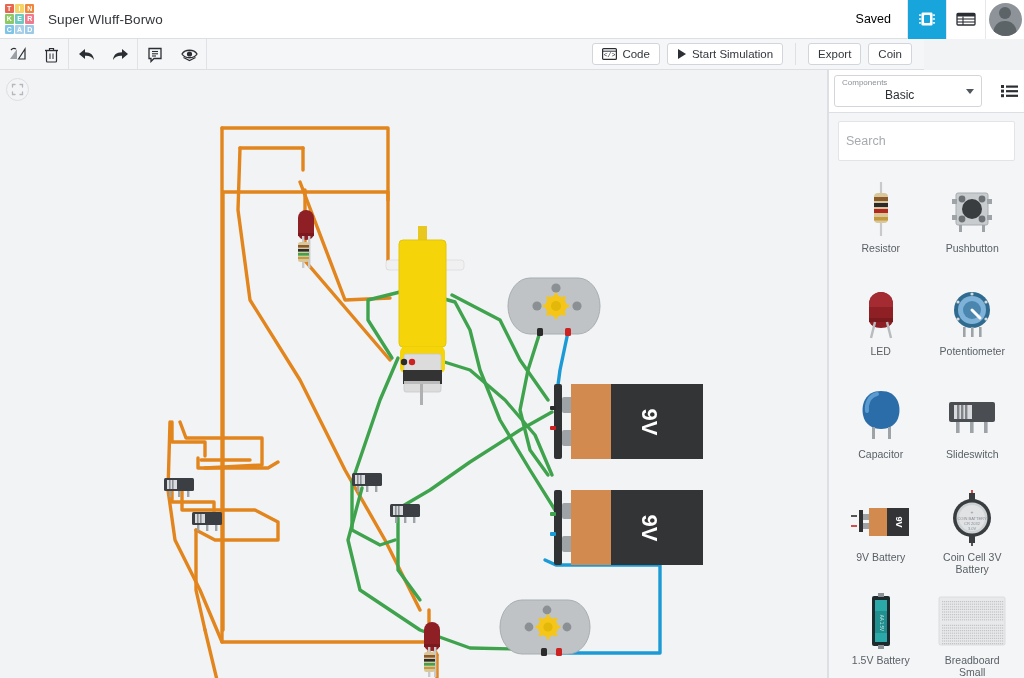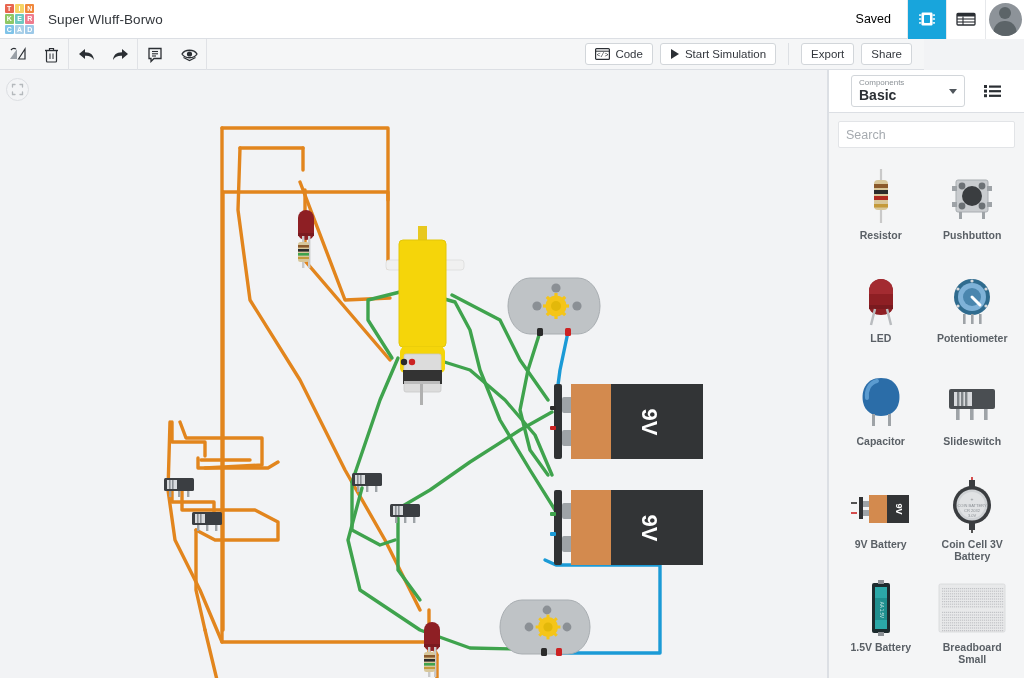--- a/index.html
+++ b/index.html
@@ -92,59 +92,59 @@
   }
   .fit-btn svg { display: block; margin: 4px auto; }
 
   
   .panel {
     position: absolute; left: 828px; top: 70px; width: 196px; height: 608px;
     background: #f4f5f6; border-left: 1px solid #dcdfe4;
   }
   .panel-head {
     height: 43px; background: #ffffff; border-bottom: 1px solid #dcdfe4;
-    display: flex; align-items: center; padding: 0 22px; gap: 17px;
+    display: flex; align-items: center; padding: 0 5px; gap: 17px;
   }
   .comp-select {
     flex: 1; height: 32px; border: 1px solid #d2d6da; border-radius: 3px;
     background: #fff; position: relative; padding: 2px 20px 0 7px;
   }
   .comp-select .lbl { font-size: 8px; color: #8c9297; line-height: 10px; }
-  .comp-select .val { font-size: 14px; color: #2b2f34; line-height: 14px;
-    font-weight: bold; }
+  .comp-select .val { font-size: 12px; color: #2b2f34; line-height: 14px;
+    font-weight: normal; margin-left: 43px; }
   .caret {
     position: absolute; right: 7px; top: 13px; width: 0; height: 0;
     border-left: 4px solid transparent; border-right: 4px solid transparent;
     border-top: 5px solid #50565c;
   }
   .list-icon { width: 20px; display: flex; align-items: center;
     justify-content: center; }
   .search-wrap { padding: 8px 9px 7px; background: #f4f5f6; }
   .search-box {
-    height: 27px; background: #fff; border: 1px solid #e2e4e7;
+    height: 40px; background: #fff; border: 1px solid #e2e4e7;
     border-radius: 2px; display: flex; align-items: center; padding: 0 7px;
   }
   .search-box input {
     flex: 1; border: none; outline: none; font-size: 12.5px; color: #33373d;
     font-family: "Liberation Sans", sans-serif; background: transparent;
   }
   .search-box input::placeholder { color: #a6abb0; }
   .comp-grid {
     display: grid; grid-template-columns: 1fr 1fr;
     padding: 2px 6px; row-gap: 0px;
   }
   .comp-cell {
     height: 103px; display: flex; flex-direction: column; align-items: center;
     justify-content: flex-start; padding-top: 8px;
   }
   .comp-art { height: 62px; display: flex; align-items: center;
     justify-content: center; }
   .comp-label {
     font-size: 10.5px; color: #5a6066; text-align: center; line-height: 12px;
-    margin-top: 2px; max-width: 84px; font-weight: bold;
+    margin-top: 2px; max-width: 84px;
   }
   .panel-divider {
     position: absolute; left: 827px; top: 70px; width: 1px; height: 608px;
     background: #dcdfe4; z-index: 5;
   }
   svg { display: block; }
 </style>
 </head>
 <body>
 
@@ -264,21 +264,21 @@
       </svg>
       <span>Start Simulation</span>
     </div>
 
     <div class="sep-v"></div>
 
     <div class="act-btn">
       <span>Export</span>
     </div>
     <div class="act-btn">
-      <span>Share</span>
+      <span>Coin</span>
     </div>
   </div>
 </div>
 
 <div class="canvas">
 
   <svg width="828" height="608" viewBox="0 0 828 608">
 
     <g fill="none" stroke="#e2851d" stroke-width="3.4" stroke-linecap="round" stroke-linejoin="round">
       <path d="M222 58 L222 340 L222 560 L222 572"></path>

